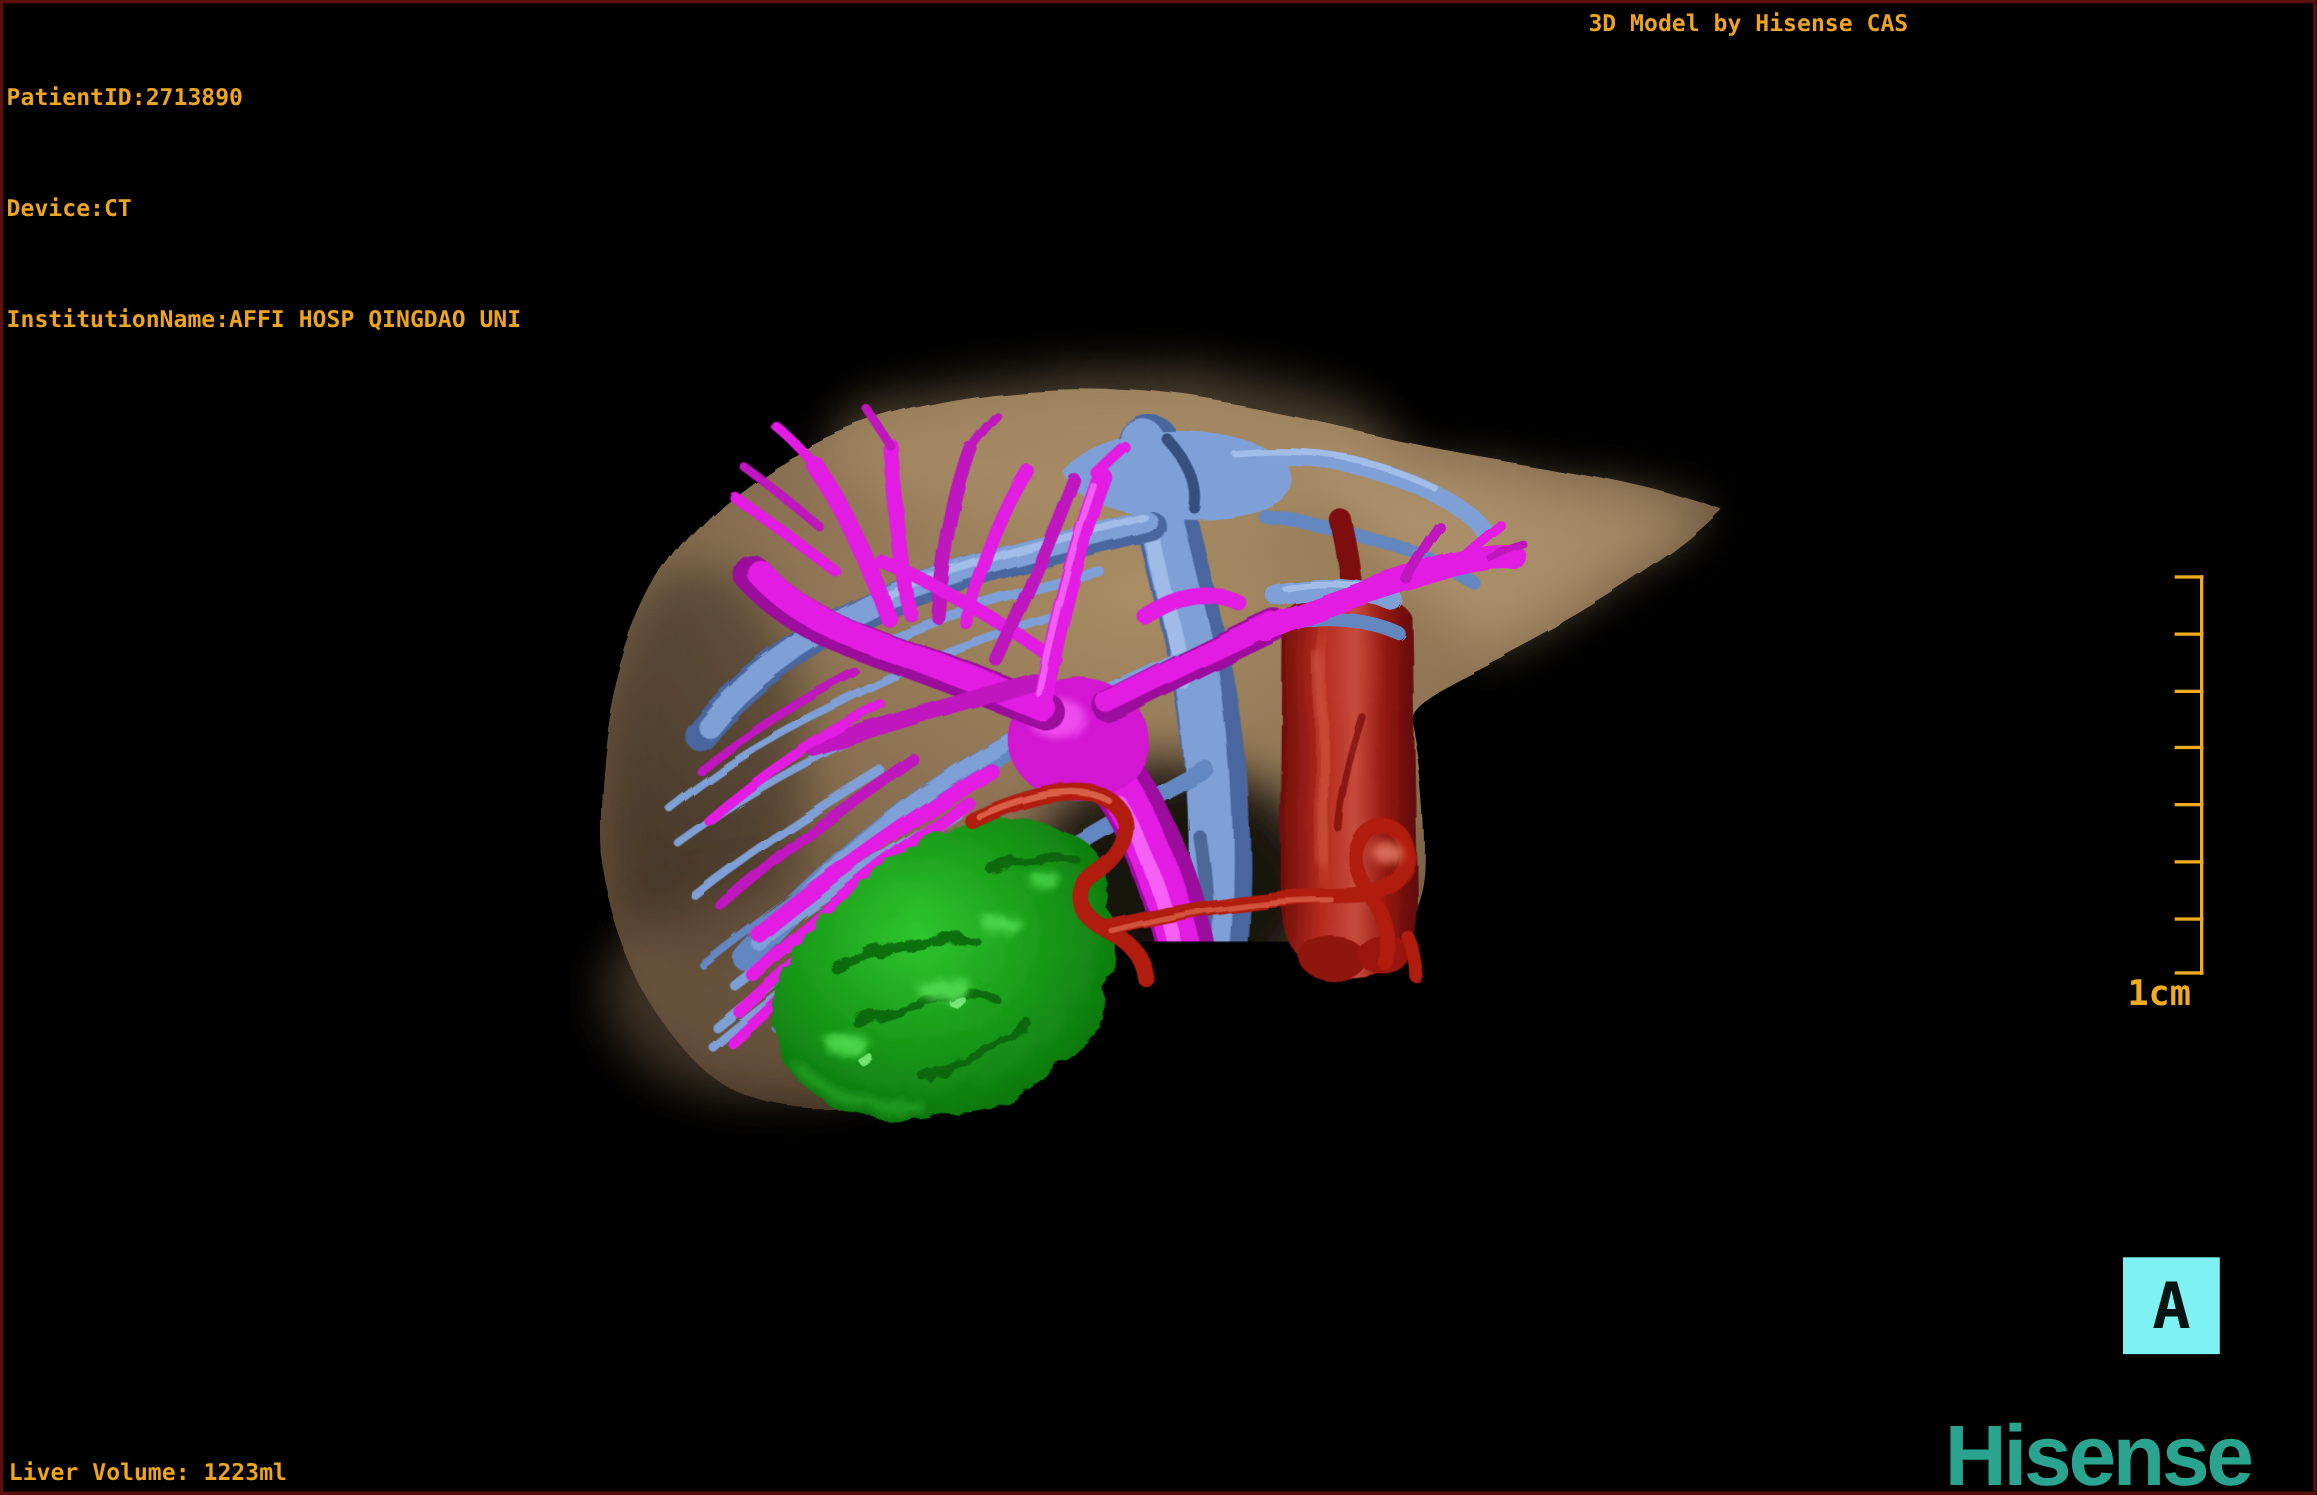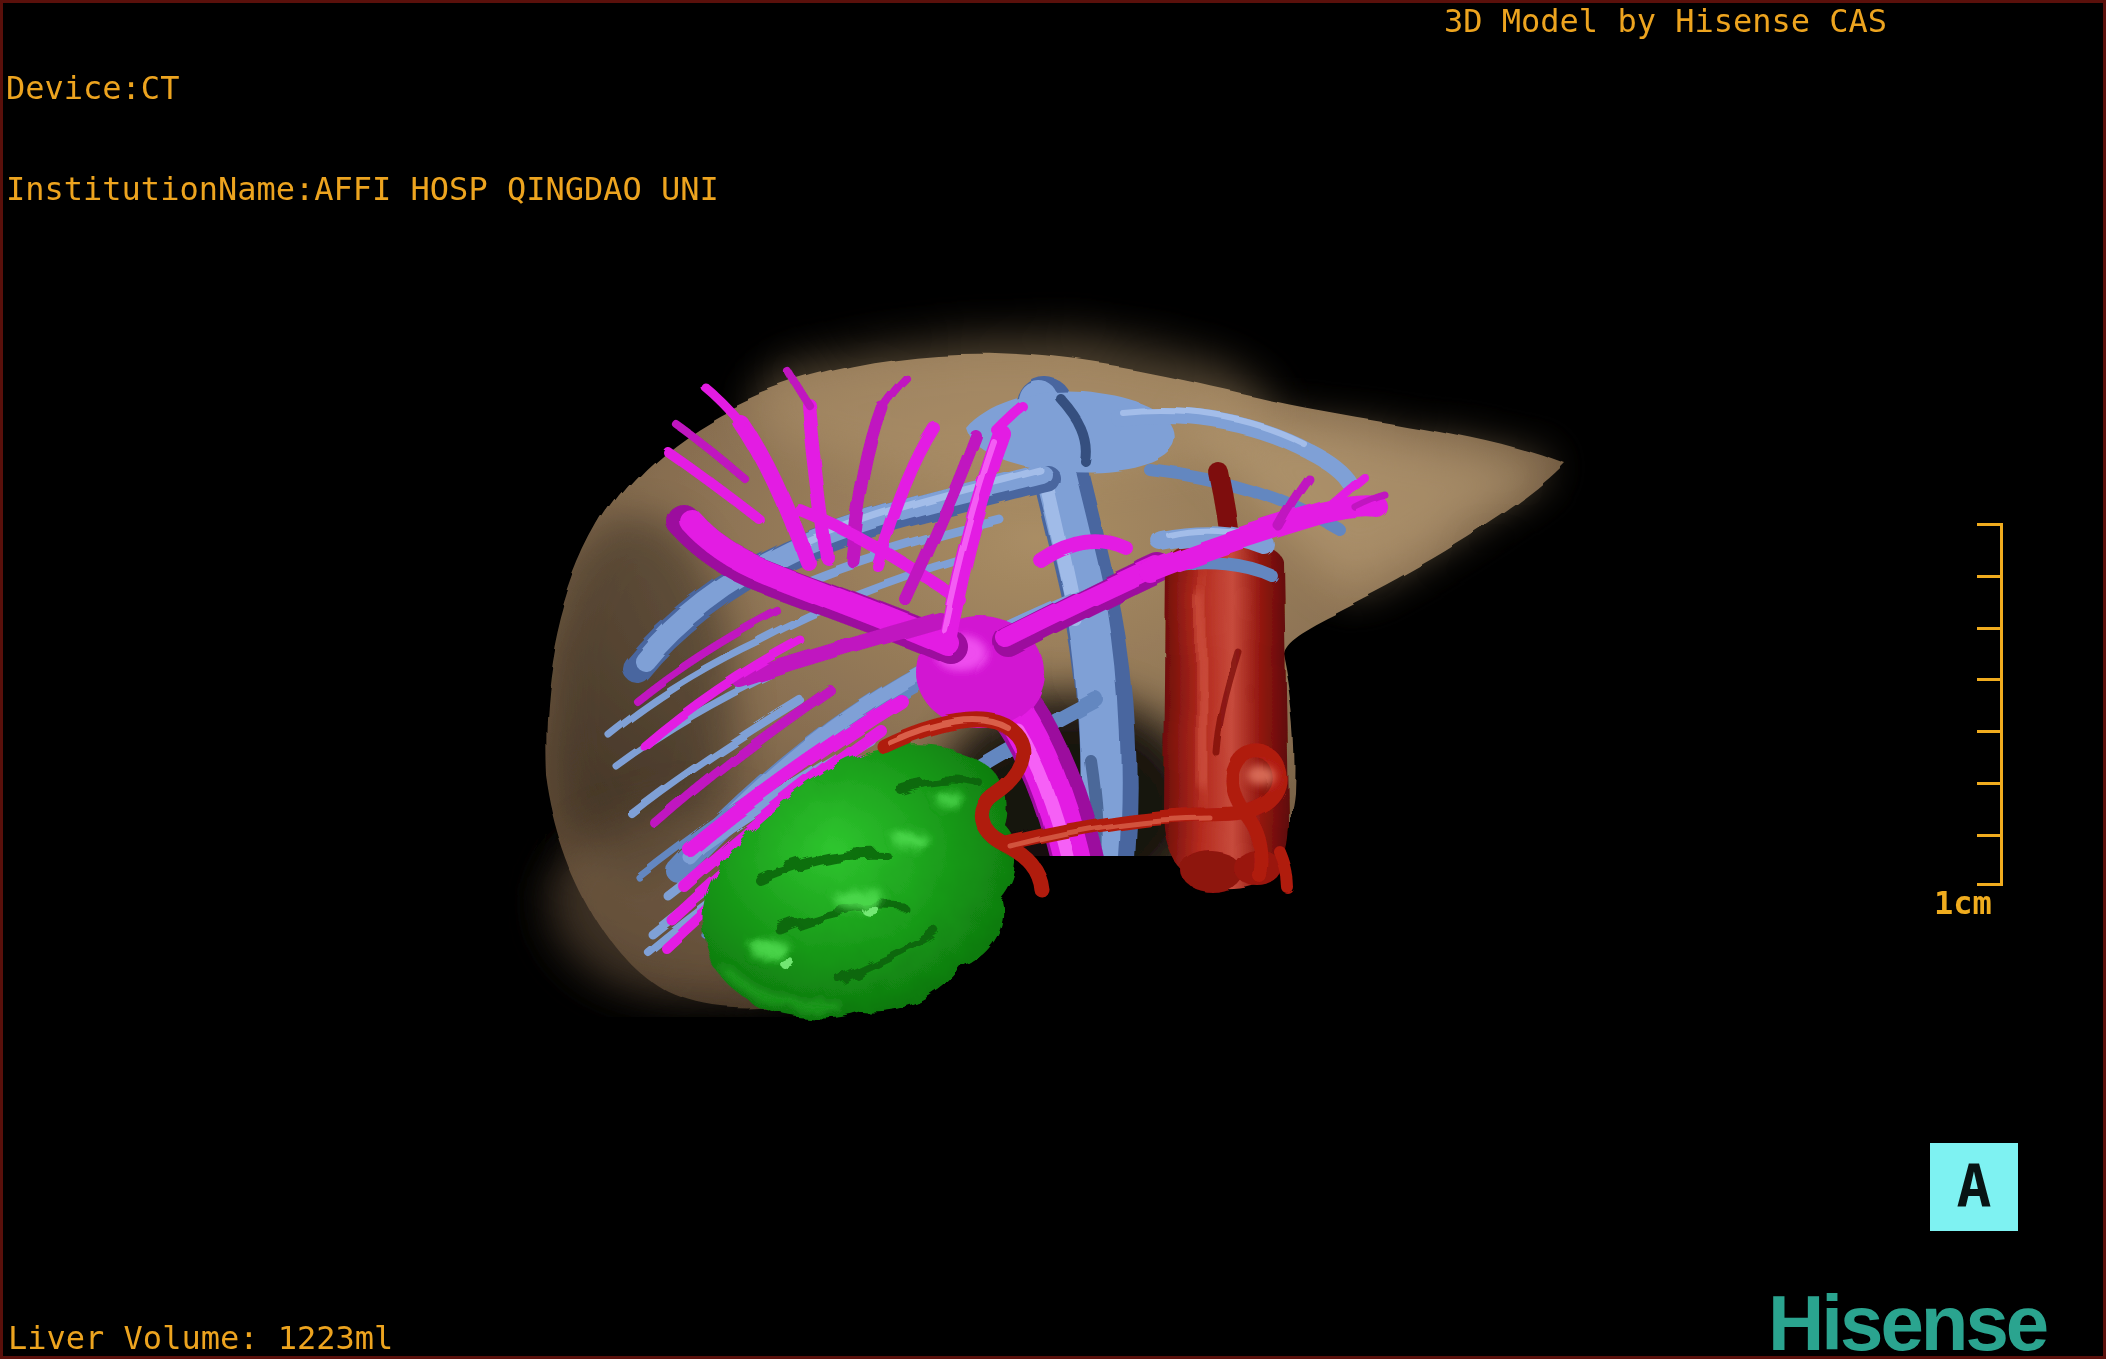--- a/index.html
+++ b/index.html
@@ -13,21 +13,21 @@
     --gallbladder_light:#52E052; --gallbladder_mid:#149114; --gallbladder_dark:#095E09;
   }
   html,body{margin:0;padding:0;background:#111;}
   .canvas{
     position:relative; width:2106px; height:1359px; background:var(--background);
     overflow:hidden; font-family:"DejaVu Sans Mono", monospace;
   }
   .frame{position:absolute; inset:0; border:3px solid var(--border); pointer-events:none; z-index:60;}
   .scene{position:absolute; inset:0; z-index:1;}
 
-  .ovl{position:absolute; color:var(--overlay_text); font-size:32px; line-height:33.6px; white-space:pre; z-index:20;}
+  .ovl{position:absolute; color:var(--overlay_text); font-size:21px; line-height:33.6px; white-space:pre; z-index:20;font-weight:bold;}
   .ovl-tl{left:6px; top:5px;}
   .ovl-tr{left:1444px; top:5px;}
   .ovl-bl{left:8px; top:1311px;margin-top:11px;}
 
   .ruler{position:absolute; inset:0; z-index:20; pointer-events:none;}
   .ruler .bar{position:absolute; left:2000px; top:523px; width:3px; height:363px; background:var(--scale_bar);}
   .ruler .tick{position:absolute; left:1977px; width:26px; height:3px; background:var(--scale_bar);}
   .ruler .lbl{position:absolute; left:1934px; top:884px; font-size:32px; font-weight:bold; color:var(--scale_bar);}
 
   .marker-a{
@@ -245,20 +245,21 @@
     <g class="nf" filter="url(#disVessel)">
       <path class="sR" stroke-width="15" d="M 884 746 C 934 722 988 710 1012 730 C 1036 750 1020 778 996 794 C 974 808 980 832 1004 844 C 1028 856 1040 870 1042 890"></path>
       <path class="sR" stroke-width="14" d="M 1004 844 C 1080 826 1160 814 1222 814 C 1266 814 1286 792 1278 768 C 1272 748 1248 746 1238 762 C 1226 780 1236 802 1250 820 C 1260 834 1264 856 1260 876"></path>
       <path class="sRl" stroke-width="6" opacity="0.85" d="M 890 742 C 934 722 980 712 1008 728"></path>
       <path class="sRl" stroke-width="5" opacity="0.7" d="M 1010 846 C 1080 828 1150 818 1210 818"></path>
       <ellipse cx="1262" cy="776" rx="14" ry="10" fill="#E87F68" opacity="0.8" filter="url(#blur4)"></ellipse>
     </g>
   </svg>
 
   <div class="ovl ovl-tl">
+    <div>PatientID:2713890</div>
     <div>Device:CT</div>
     <div>InstitutionName:AFFI HOSP QINGDAO UNI</div>
   </div>
 
   <div class="ovl ovl-tr">3D Model by Hisense CAS</div>
 
   <div class="ovl ovl-bl">Liver Volume: 1223ml</div>
 
   <div class="ruler">
     <div class="bar"></div>

